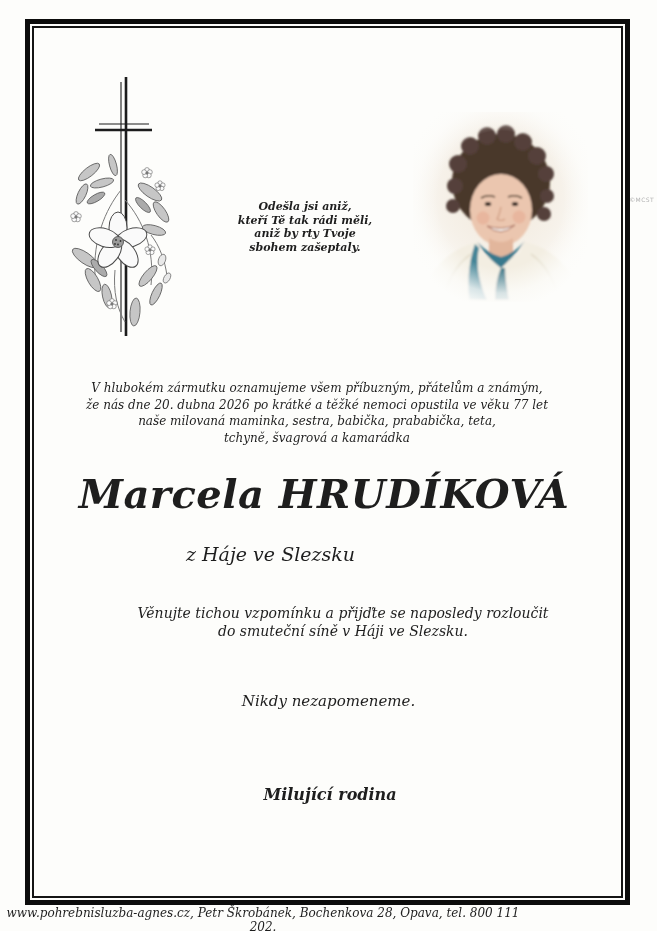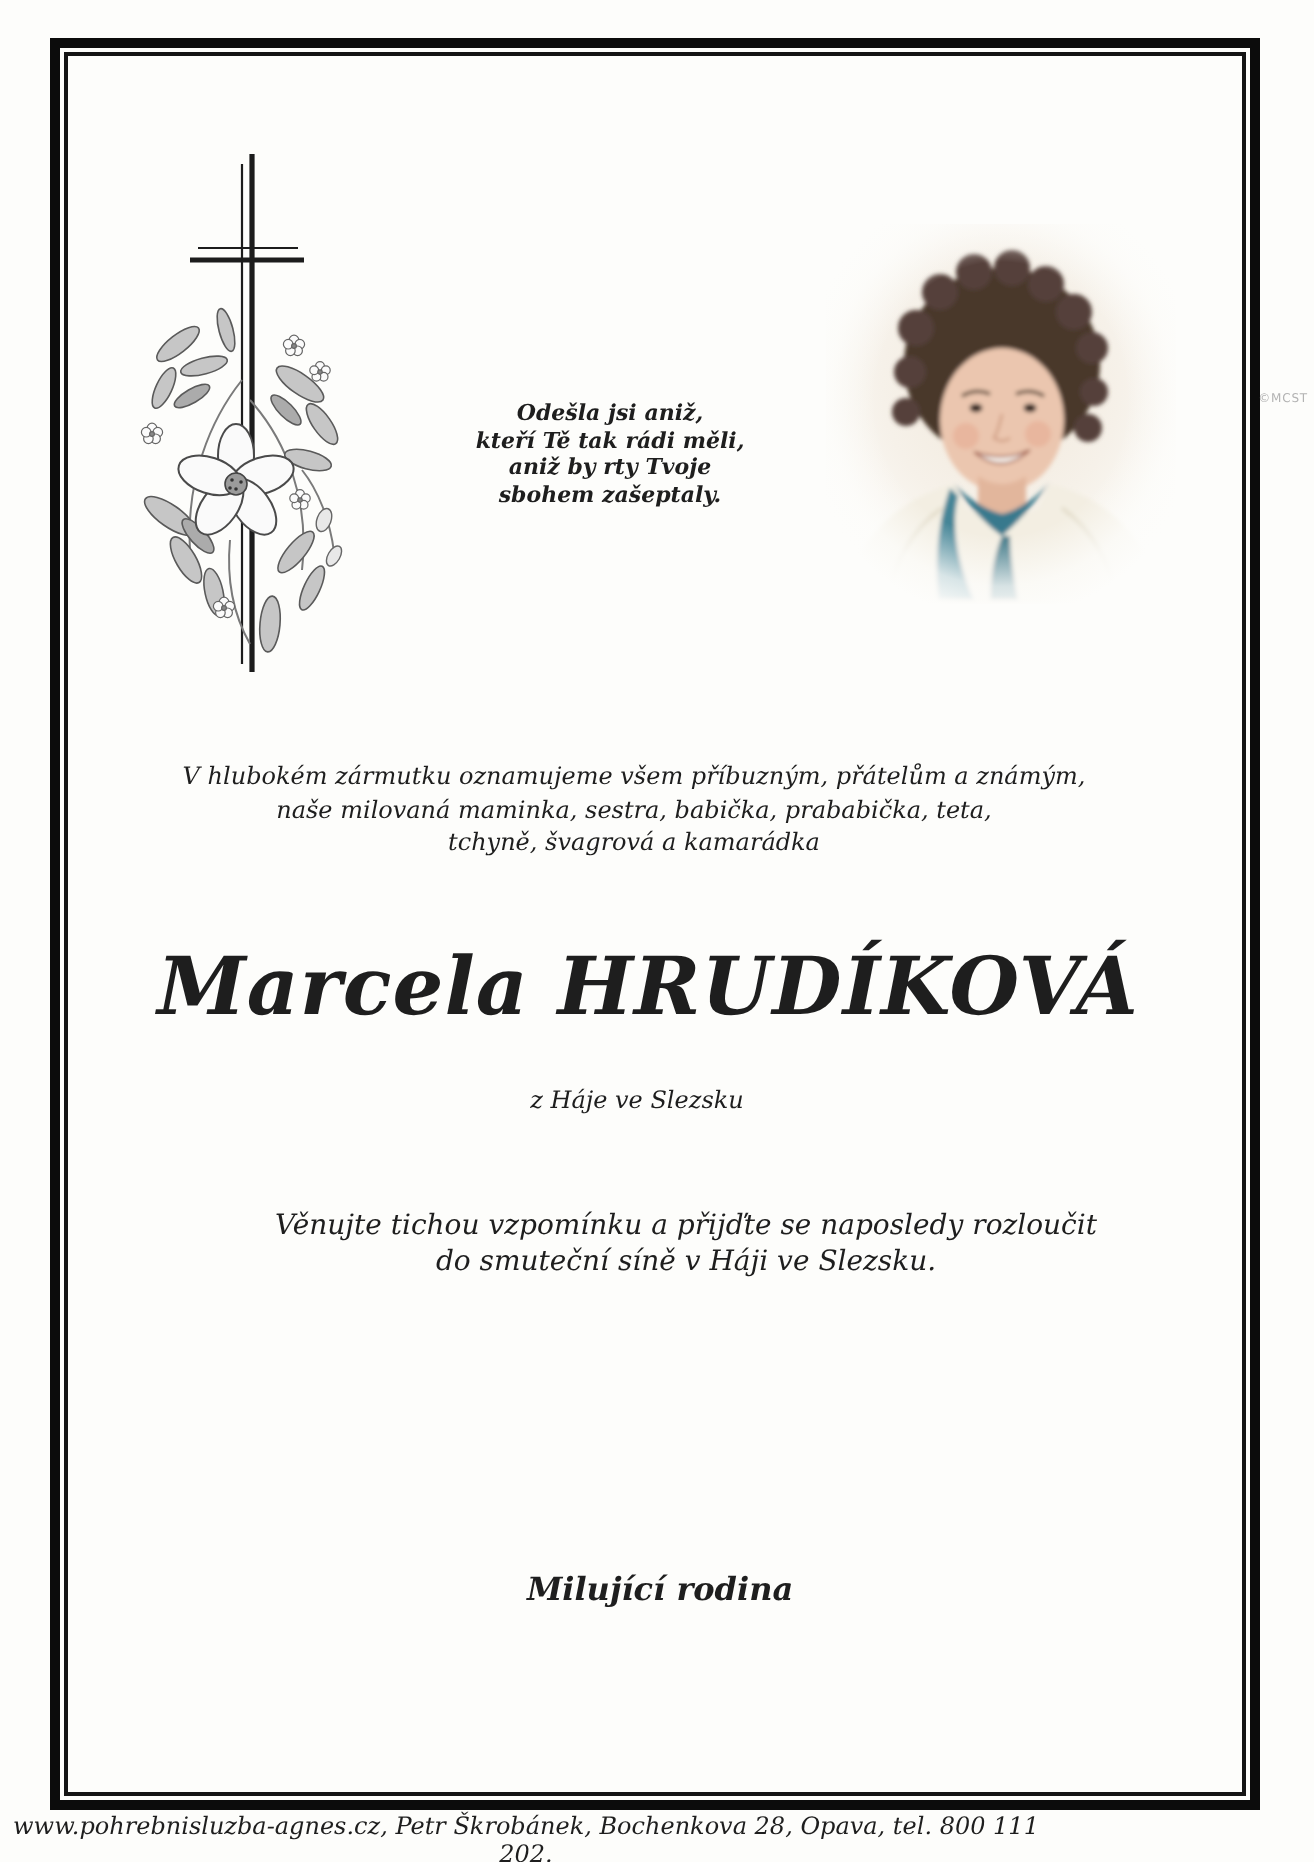--- a/index.html
+++ b/index.html
@@ -14,21 +14,21 @@
   .frame-inner{position:absolute;left:32px;top:26px;width:591px;height:872px;
     border:2px solid #141414;box-sizing:border-box;}
   
   .cross-art{position:absolute;left:55px;top:70px;width:140px;height:270px;}
   .portrait{position:absolute;left:413px;top:112px;width:175px;height:190px;}
   
   .txt{position:absolute;text-align:center;font-style:italic;}
   .verse{left:225px;top:200px;width:160px;font-size:11px;line-height:13.5px;font-weight:bold;}
   .announce{left:37px;top:380px;width:560px;font-size:12px;line-height:16.5px;}
   .name{left:0;top:474px;width:648px;font-size:40px;line-height:40px;font-weight:bold;letter-spacing:.5px;}
-  .origin{left:0;top:543px;width:541px;font-size:12px;margin-left:48px;}
+  .origin{left:0;top:543px;width:541px;font-size:19px;}
   .invite{left:0;top:605px;width:652px;font-size:14px;line-height:17.5px;padding-left:17px;}
   .invite .b{font-weight:bold;font-size:15px;}
   .remember{left:0;top:692px;width:657px;font-size:15px;}
   .family{left:0;top:785px;width:660px;font-size:16px;font-weight:bold;}
   .footer{left:0;top:906px;width:526px;font-size:12px;}
   .watermark{position:absolute;right:3px;top:196px;font-size:6px;color:#b3b3b3;
     font-style:normal;font-family:"DejaVu Sans",sans-serif;letter-spacing:.4px;}
 </style>
 </head>
 <body>
@@ -196,32 +196,34 @@
 
   <div class="txt verse">
     <div>Odešla jsi aniž,</div>
     <div>kteří Tě tak rádi měli,</div>
     <div>aniž by rty Tvoje</div>
     <div>sbohem zašeptaly.</div>
   </div>
 
   <div class="txt announce">
     <div>V hlubokém zármutku oznamujeme všem příbuzným, přátelům a známým,</div>
+    <div>že nás dne 20. dubna 2026 po krátké a těžké nemoci opustila ve věku 77 let</div>
     <div>naše milovaná maminka, sestra, babička, prababička, teta,</div>
     <div>tchyně, švagrová a kamarádka</div>
   </div>
 
   <div class="txt name">Marcela HRUDÍKOVÁ</div>
   <div class="txt origin">z Háje ve Slezsku</div>
 
   <div class="txt invite">
     <div>Věnujte tichou vzpomínku a přijďte se naposledy rozloučit</div>
     <div>do smuteční síně v Háji ve Slezsku.</div>
   </div>
 
+  <div class="txt remember">Nikdy nezapomeneme.</div>
 
   <div class="txt family">Milující rodina</div>
 
   <div class="txt footer">www.pohrebnisluzba-agnes.cz, Petr Škrobánek, Bochenkova 28, Opava, tel. 800 111 202.</div>
 
   <div class="watermark">©MCST</div>
 
 </div>
 
 </body></html>

